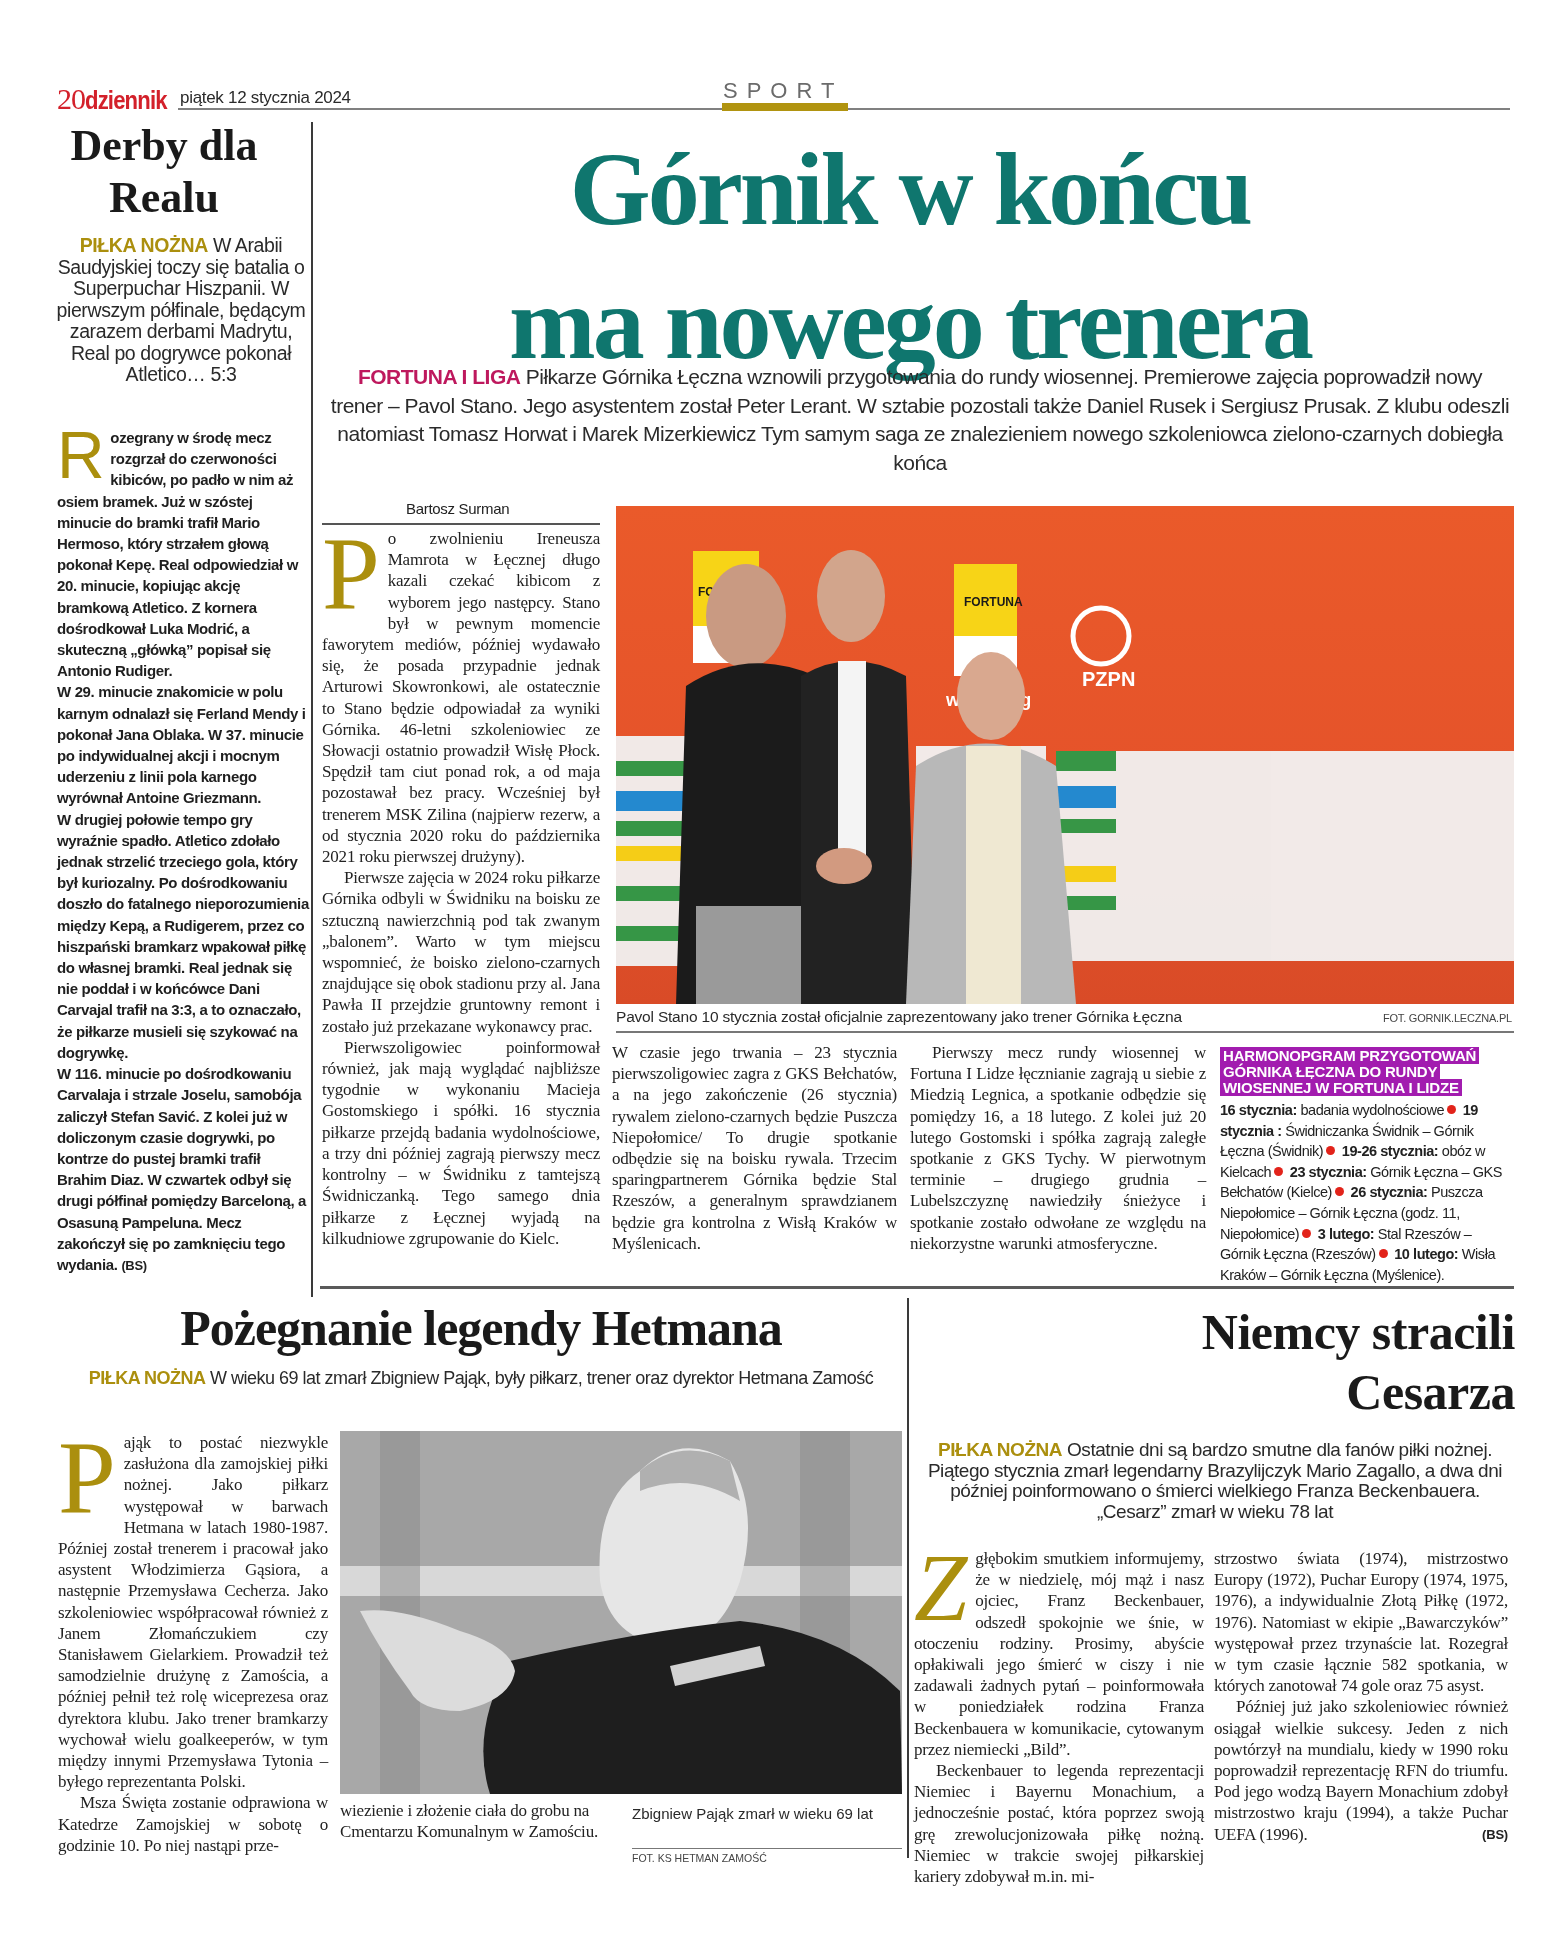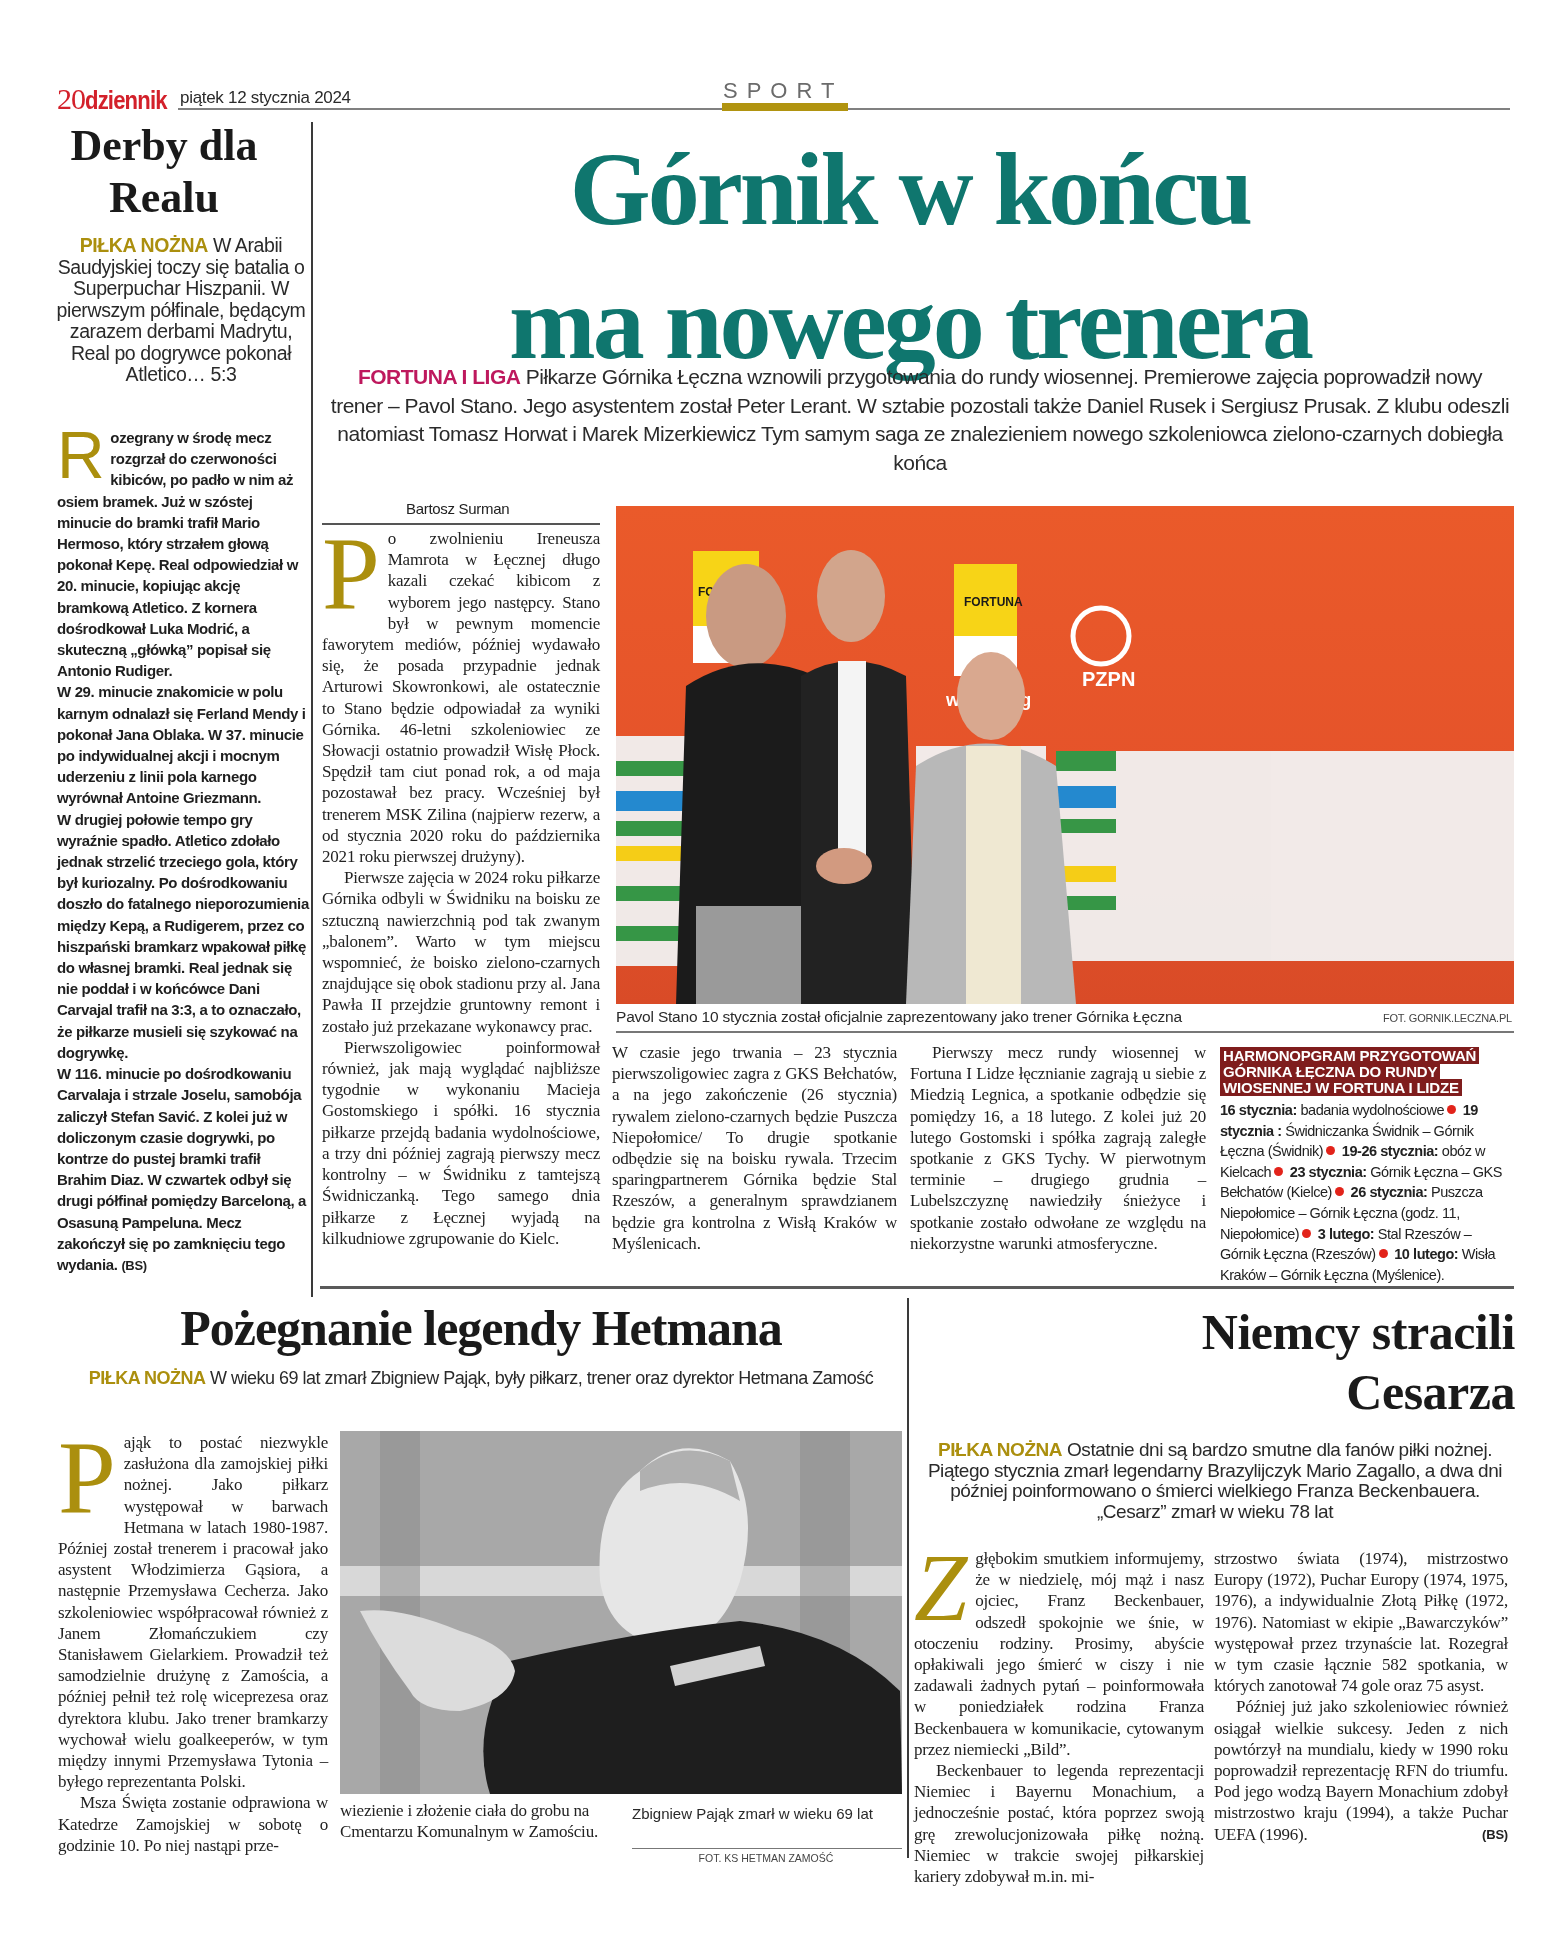--- a/index.html
+++ b/index.html
@@ -38,35 +38,35 @@
   .dropP { float: left; font-family: "Liberation Serif", serif; font-size: 104px; line-height: 84px; color: #ab8f0e; margin: 4px 8px 0 0; height: 86px; }
 
   
   .photo1 { left: 616px; top: 506px; width: 898px; height: 498px; background: linear-gradient(180deg,#ea5a2a 0%,#e5532a 55%,#d94b27 100%); overflow: hidden; }
   .cap1 { left: 616px; top: 1008px; width: 898px; font-family: "Liberation Sans", sans-serif; font-size: 15.5px; color: #2a2a2a; letter-spacing: -0.2px; }
   .cap1 .credit { position: absolute; right: 2px; top: 4px; font-size: 11px; color: #444; }
   .cap1-rule { left: 616px; top: 1031px; width: 898px; height: 2px; background: #777; }
 
   
   .sched-title { left: 1220px; top: 1048px; width: 290px; font-family: "Liberation Sans", sans-serif; font-weight: bold; font-size: 15px; line-height: 16px; color: #fff; letter-spacing: -0.2px; }
-  .sched-title span { background: #7f1d1d; padding: 0 3px; box-decoration-break: clone; -webkit-box-decoration-break: clone; }
+  .sched-title span { background: #a21caf; padding: 0 3px; box-decoration-break: clone; -webkit-box-decoration-break: clone; }
   .sched-body { left: 1220px; top: 1100px; width: 292px; font-family: "Liberation Sans", sans-serif; font-size: 14.5px; line-height: 20.6px; color: #222; letter-spacing: -0.45px; }
   .sched-body b { font-weight: bold; }
   .dot { display: inline-block; width: 9px; height: 9px; border-radius: 50%; background: #e2231a; margin: 0 3px; vertical-align: 1px; }
 
   .hrule { height: 3px; background: #5a5a5a; }
 
   
   .btitle { left: 56px; top: 1298px; width: 850px; text-align: center; font-family: "Liberation Serif", serif; font-weight: bold; font-size: 50px; line-height: 60px; color: #1a1a1a; letter-spacing: -1px; }
   .blead { left: 56px; top: 1368px; width: 850px; text-align: center; font-family: "Liberation Sans", sans-serif; font-size: 18px; line-height: 20px; color: #2a2a2a; letter-spacing: -0.5px; }
   .blead b { color: #ab8f0e; }
   .photo2 { left: 340px; top: 1431px; width: 562px; height: 363px; background: linear-gradient(90deg,#9a9a9a,#c8c8c8 40%,#8c8c8c 100%); overflow: hidden; }
   .cap2 { left: 632px; top: 1804px; width: 270px; font-family: "Liberation Sans", sans-serif; font-size: 15px; line-height: 20px; color: #2a2a2a; }
   .cap2-rule { left: 632px; top: 1848px; width: 270px; height: 1px; background: #777; }
-  .cap2-credit { left: 632px; top: 1852px; width: 268px; text-align: center; font-family: "Liberation Sans", sans-serif; font-size: 10.5px; color: #444; }
+  .cap2-credit { left: 632px; top: 1852px; width: 268px; text-align: left; font-family: "Liberation Sans", sans-serif; font-size: 10.5px; color: #444; }
 
   
   .rtitle { left: 915px; top: 1302px; width: 600px; text-align: right; font-family: "Liberation Serif", serif; font-weight: bold; font-size: 50px; line-height: 60px; color: #1a1a1a; letter-spacing: -0.5px; }
   .rlead { left: 920px; top: 1440px; width: 590px; text-align: center; font-family: "Liberation Sans", sans-serif; font-size: 19px; line-height: 20.5px; color: #2a2a2a; letter-spacing: -0.45px; }
   .rlead b { color: #ab8f0e; }
   .dropZ { float: left; font-family: "Liberation Serif", serif; font-style: italic; font-size: 96px; line-height: 76px; color: #ab8f0e; margin: 2px 8px 0 0; height: 80px; }
   .bs { font-family: "Liberation Sans", sans-serif; font-weight: bold; font-size: 13px; }
 </style>
 </head>
 <body>

